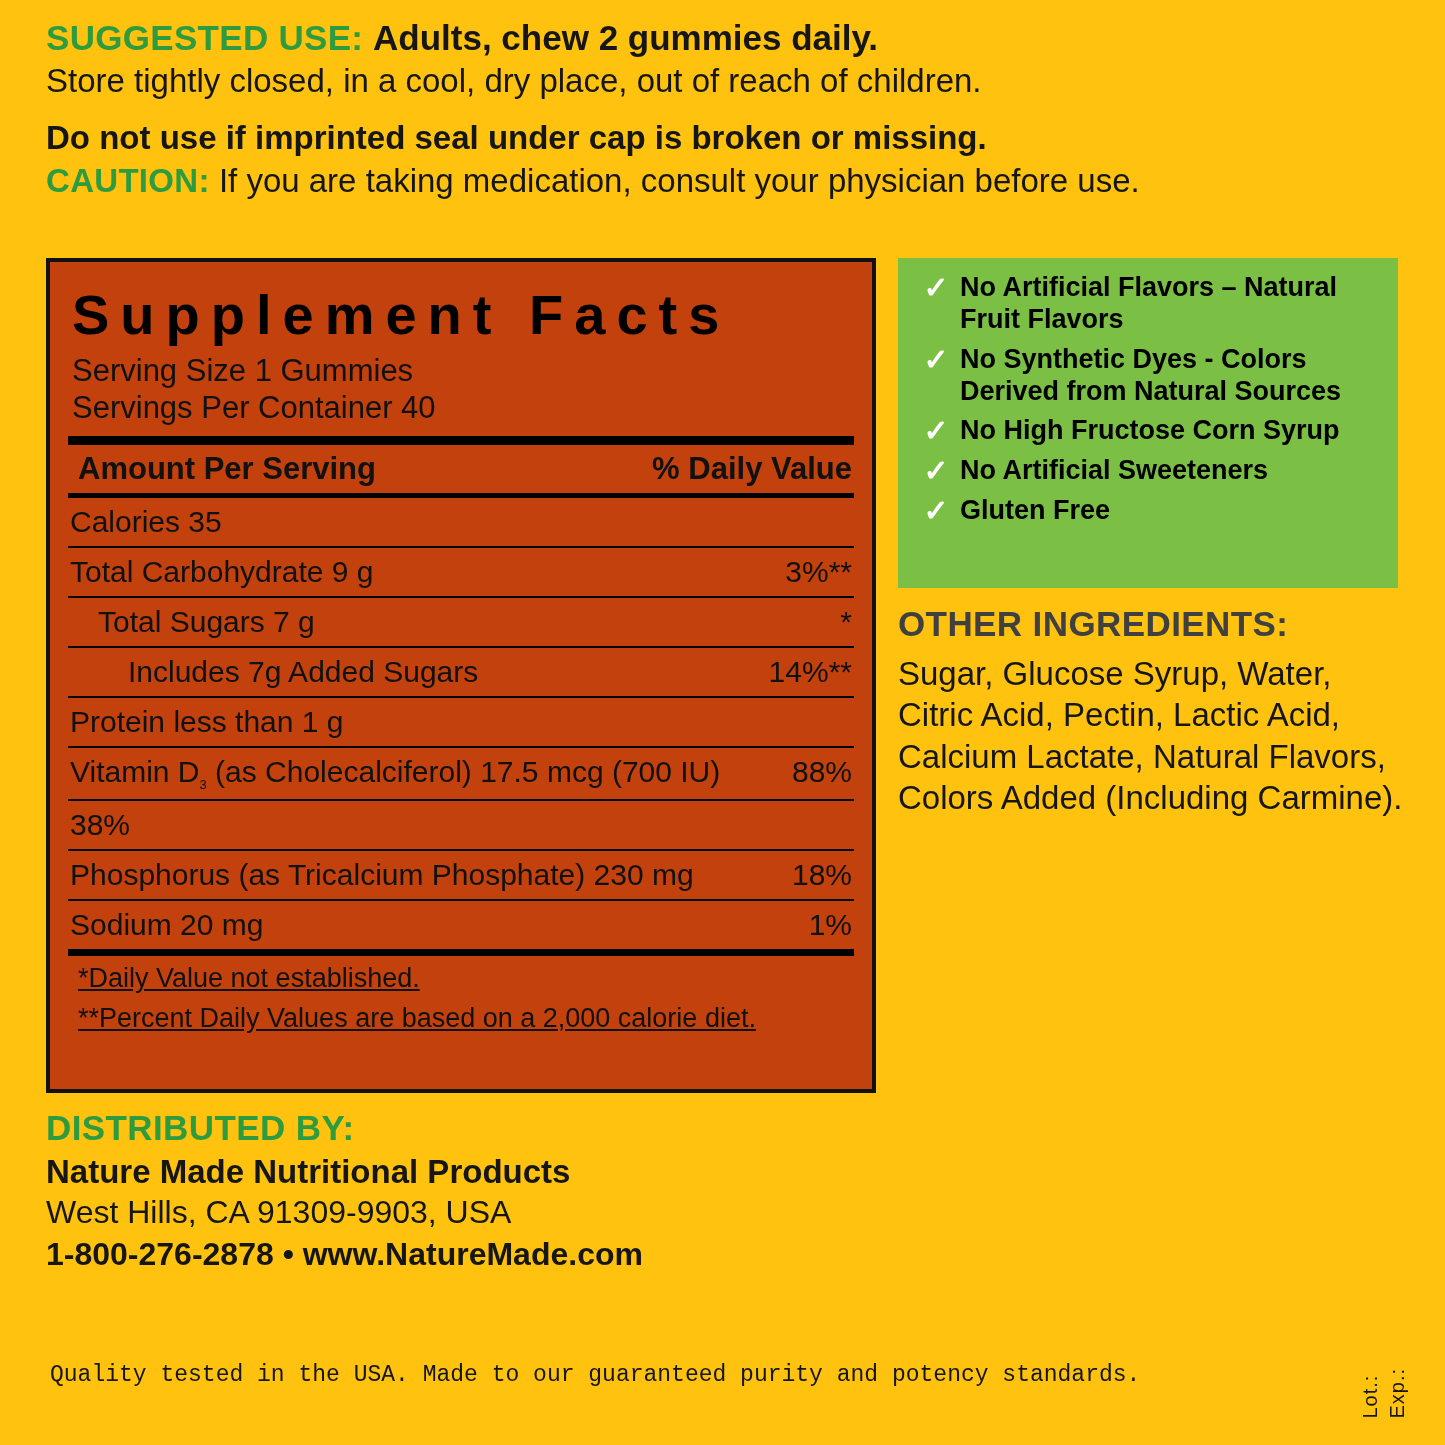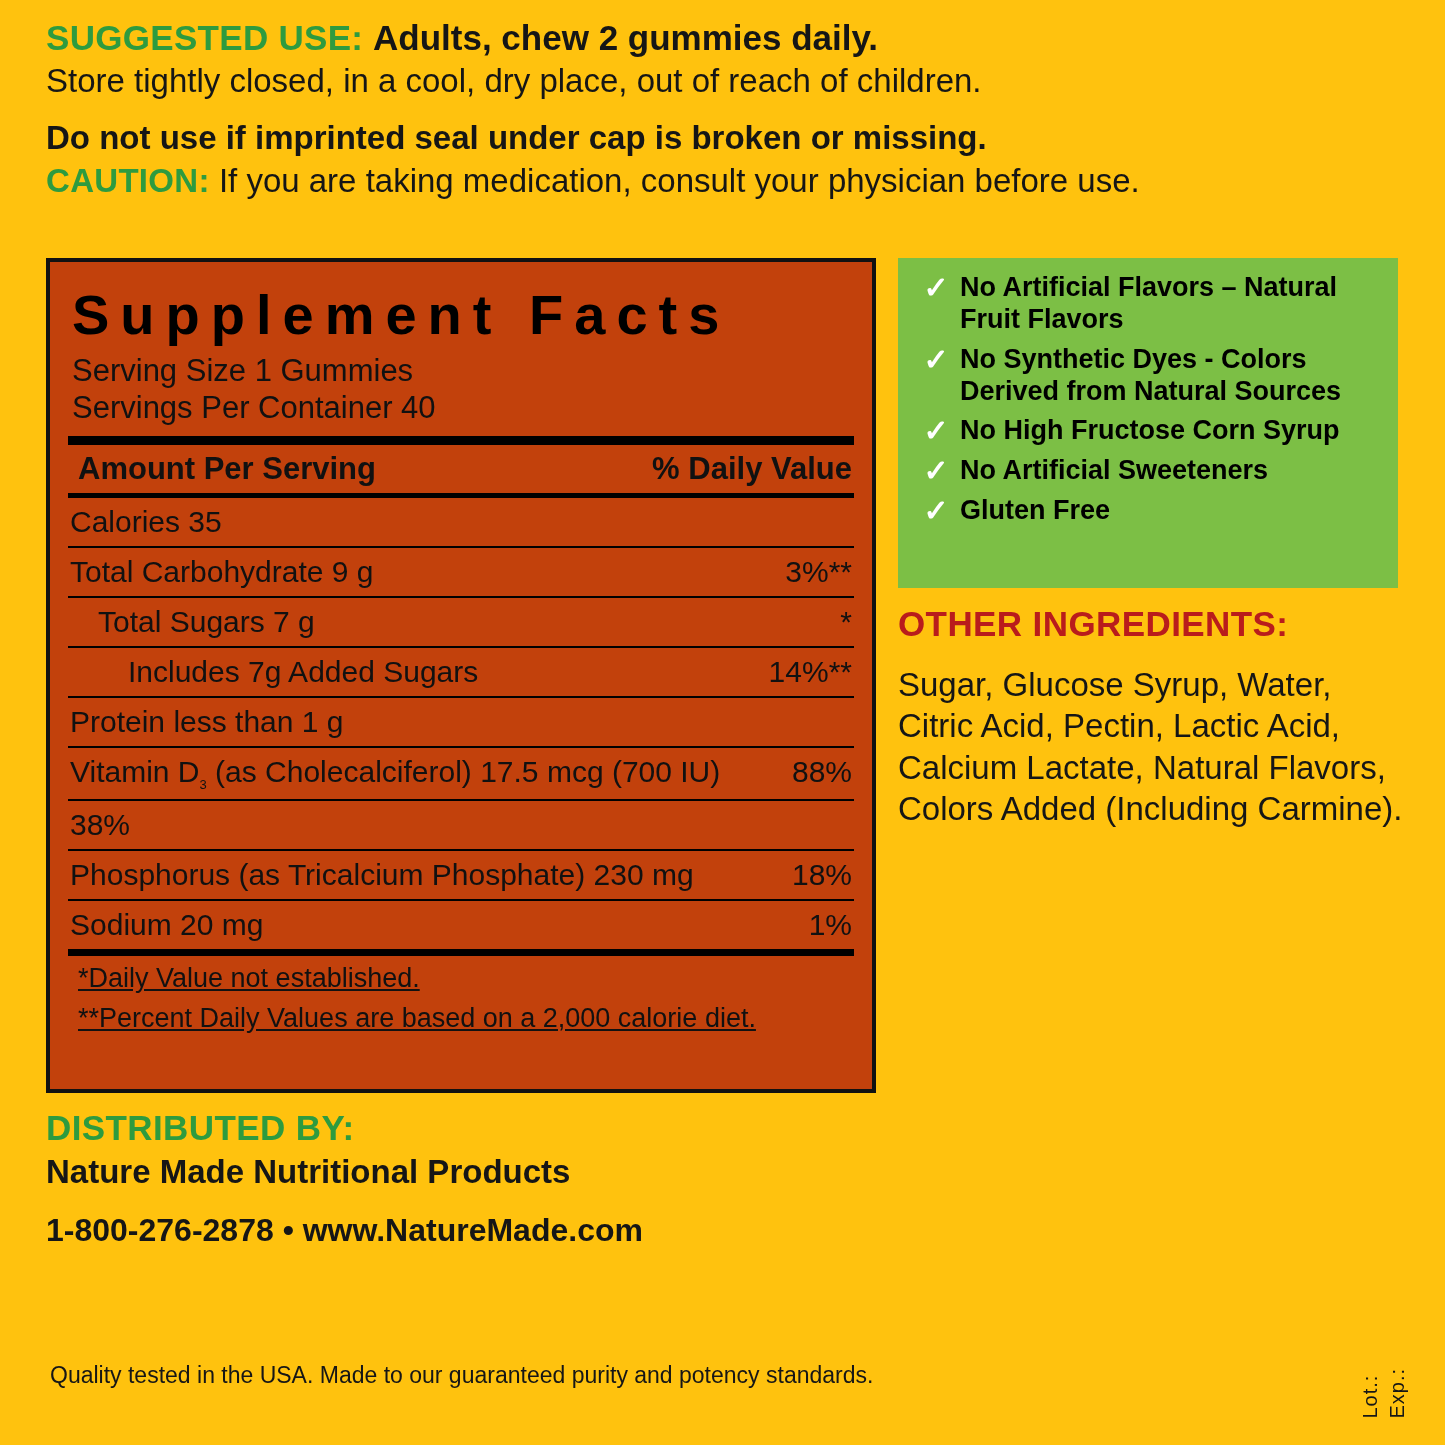--- a/index.html
+++ b/index.html
@@ -113,25 +113,25 @@
     color: #000000;
     line-height: 1.18;
   }
 
   
   .other {
     position: absolute;
     left: 898px; top: 604px; width: 510px;
   }
   .other-head {
-    color: #b91c1c;
+    color: #404040;
     font-weight: bold;
     font-size: 35px;
     letter-spacing: 0.4px;
-    margin-bottom: 20px;
+    margin-bottom: 9px;
   }
   .other-body {
     font-size: 33px;
     color: #161616;
     line-height: 1.25;
   }
 
   
   .dist {
     position: absolute;
@@ -139,28 +139,29 @@
   }
   .dist-head {
     color: #2E9B3F;
     font-weight: bold;
     font-size: 35px;
     letter-spacing: 0.4px;
     margin-bottom: 4px;
   }
   .dist-l1 { font-size: 33px; font-weight: bold; color: #161616; line-height: 1.2; }
   .dist-l2 { font-size: 32px; color: #161616; line-height: 1.25; }
-  .dist-l3 { font-size: 32px; font-weight: bold; color: #161616; line-height: 1.25; margin-top: 18px; }
+  .dist-l3 { font-size: 32px; font-weight: bold; color: #161616; line-height: 1.25; margin-top: 2px; }
 
   
   .quality {
     position: absolute;
     left: 50px; top: 1362px;
     font-size: 23px;
     color: #161616;
+    font-family: Liberation Mono, monospace;
   }
   .lotexp {
     position: absolute;
     right: 36px; bottom: 26px;
     font-size: 20px;
     color: #161616;
     display: flex;
     gap: 4px;
   }
   .lotexp span {
@@ -282,20 +283,21 @@
   </div>
 
   <div class="other">
     <div class="other-head">OTHER INGREDIENTS:</div>
     <div class="other-body">Sugar, Glucose Syrup, Water, Citric Acid, Pectin, Lactic Acid, Calcium Lactate, Natural Flavors, Colors Added (Including Carmine).</div>
   </div>
 
   <div class="dist">
     <div class="dist-head">DISTRIBUTED BY:</div>
     <div class="dist-l1">Nature Made Nutritional Products</div>
+    <div class="dist-l2">West Hills, CA 91309-9903, USA</div>
     <div class="dist-l3">1-800-276-2878 • www.NatureMade.com</div>
   </div>
 
   <div class="quality">Quality tested in the USA. Made to our guaranteed purity and potency standards.</div>
   <div class="lotexp">
     <span>Lot.:</span>
     <span>Exp.:</span>
   </div>
 
 </div>

